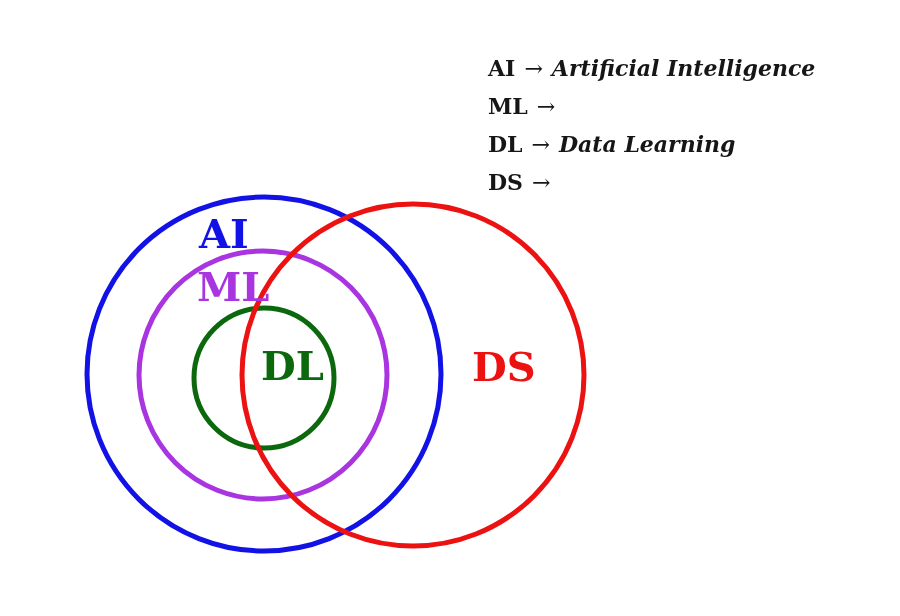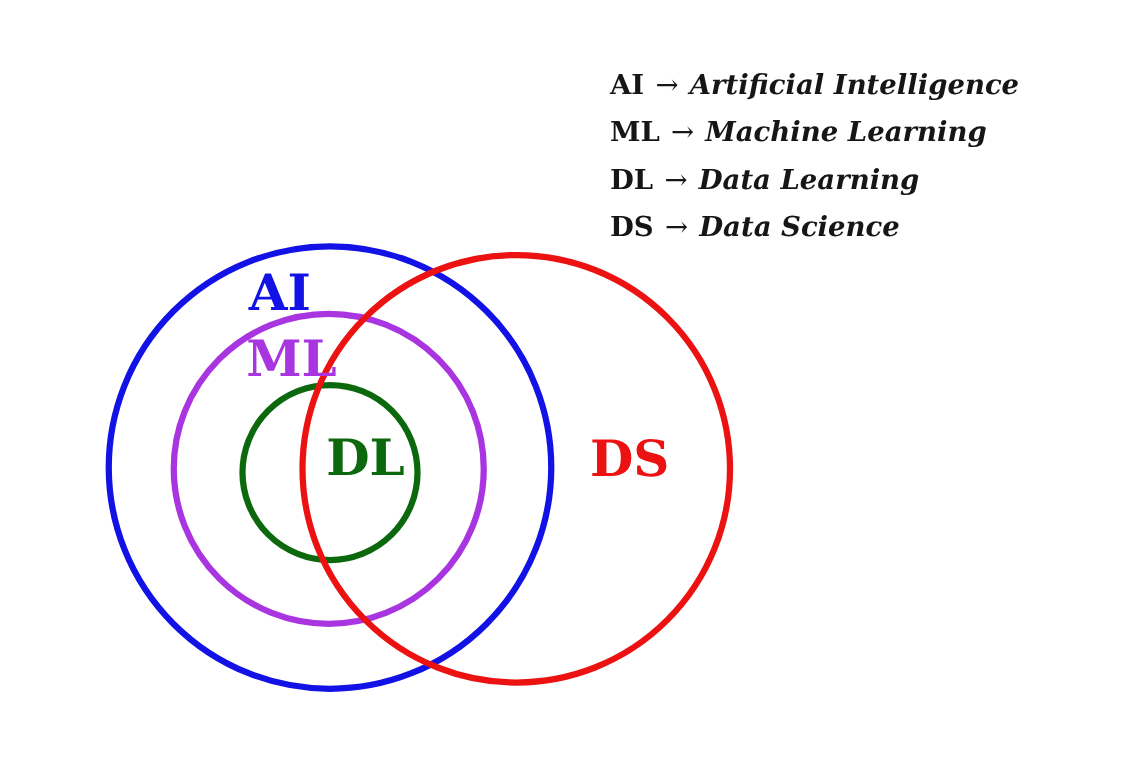--- a/index.html
+++ b/index.html
@@ -85,29 +85,27 @@
 
     <div class="legend-row">
       <span class="legend-abbr">AI</span>
       <span class="legend-arrow">→</span>
       <span class="legend-full">Artificial Intelligence</span>
     </div>
 
     <div class="legend-row">
       <span class="legend-abbr">ML</span>
       <span class="legend-arrow">→</span>
-      <span class="legend-full">Machine Learning</span>
     </div>
 
     <div class="legend-row">
       <span class="legend-abbr">DL</span>
       <span class="legend-arrow">→</span>
       <span class="legend-full">Data Learning</span>
     </div>
 
     <div class="legend-row">
       <span class="legend-abbr">DS</span>
       <span class="legend-arrow">→</span>
-      <span class="legend-full">Data Science</span>
     </div>
 
   </div>
 </div>
 
 </body></html>

